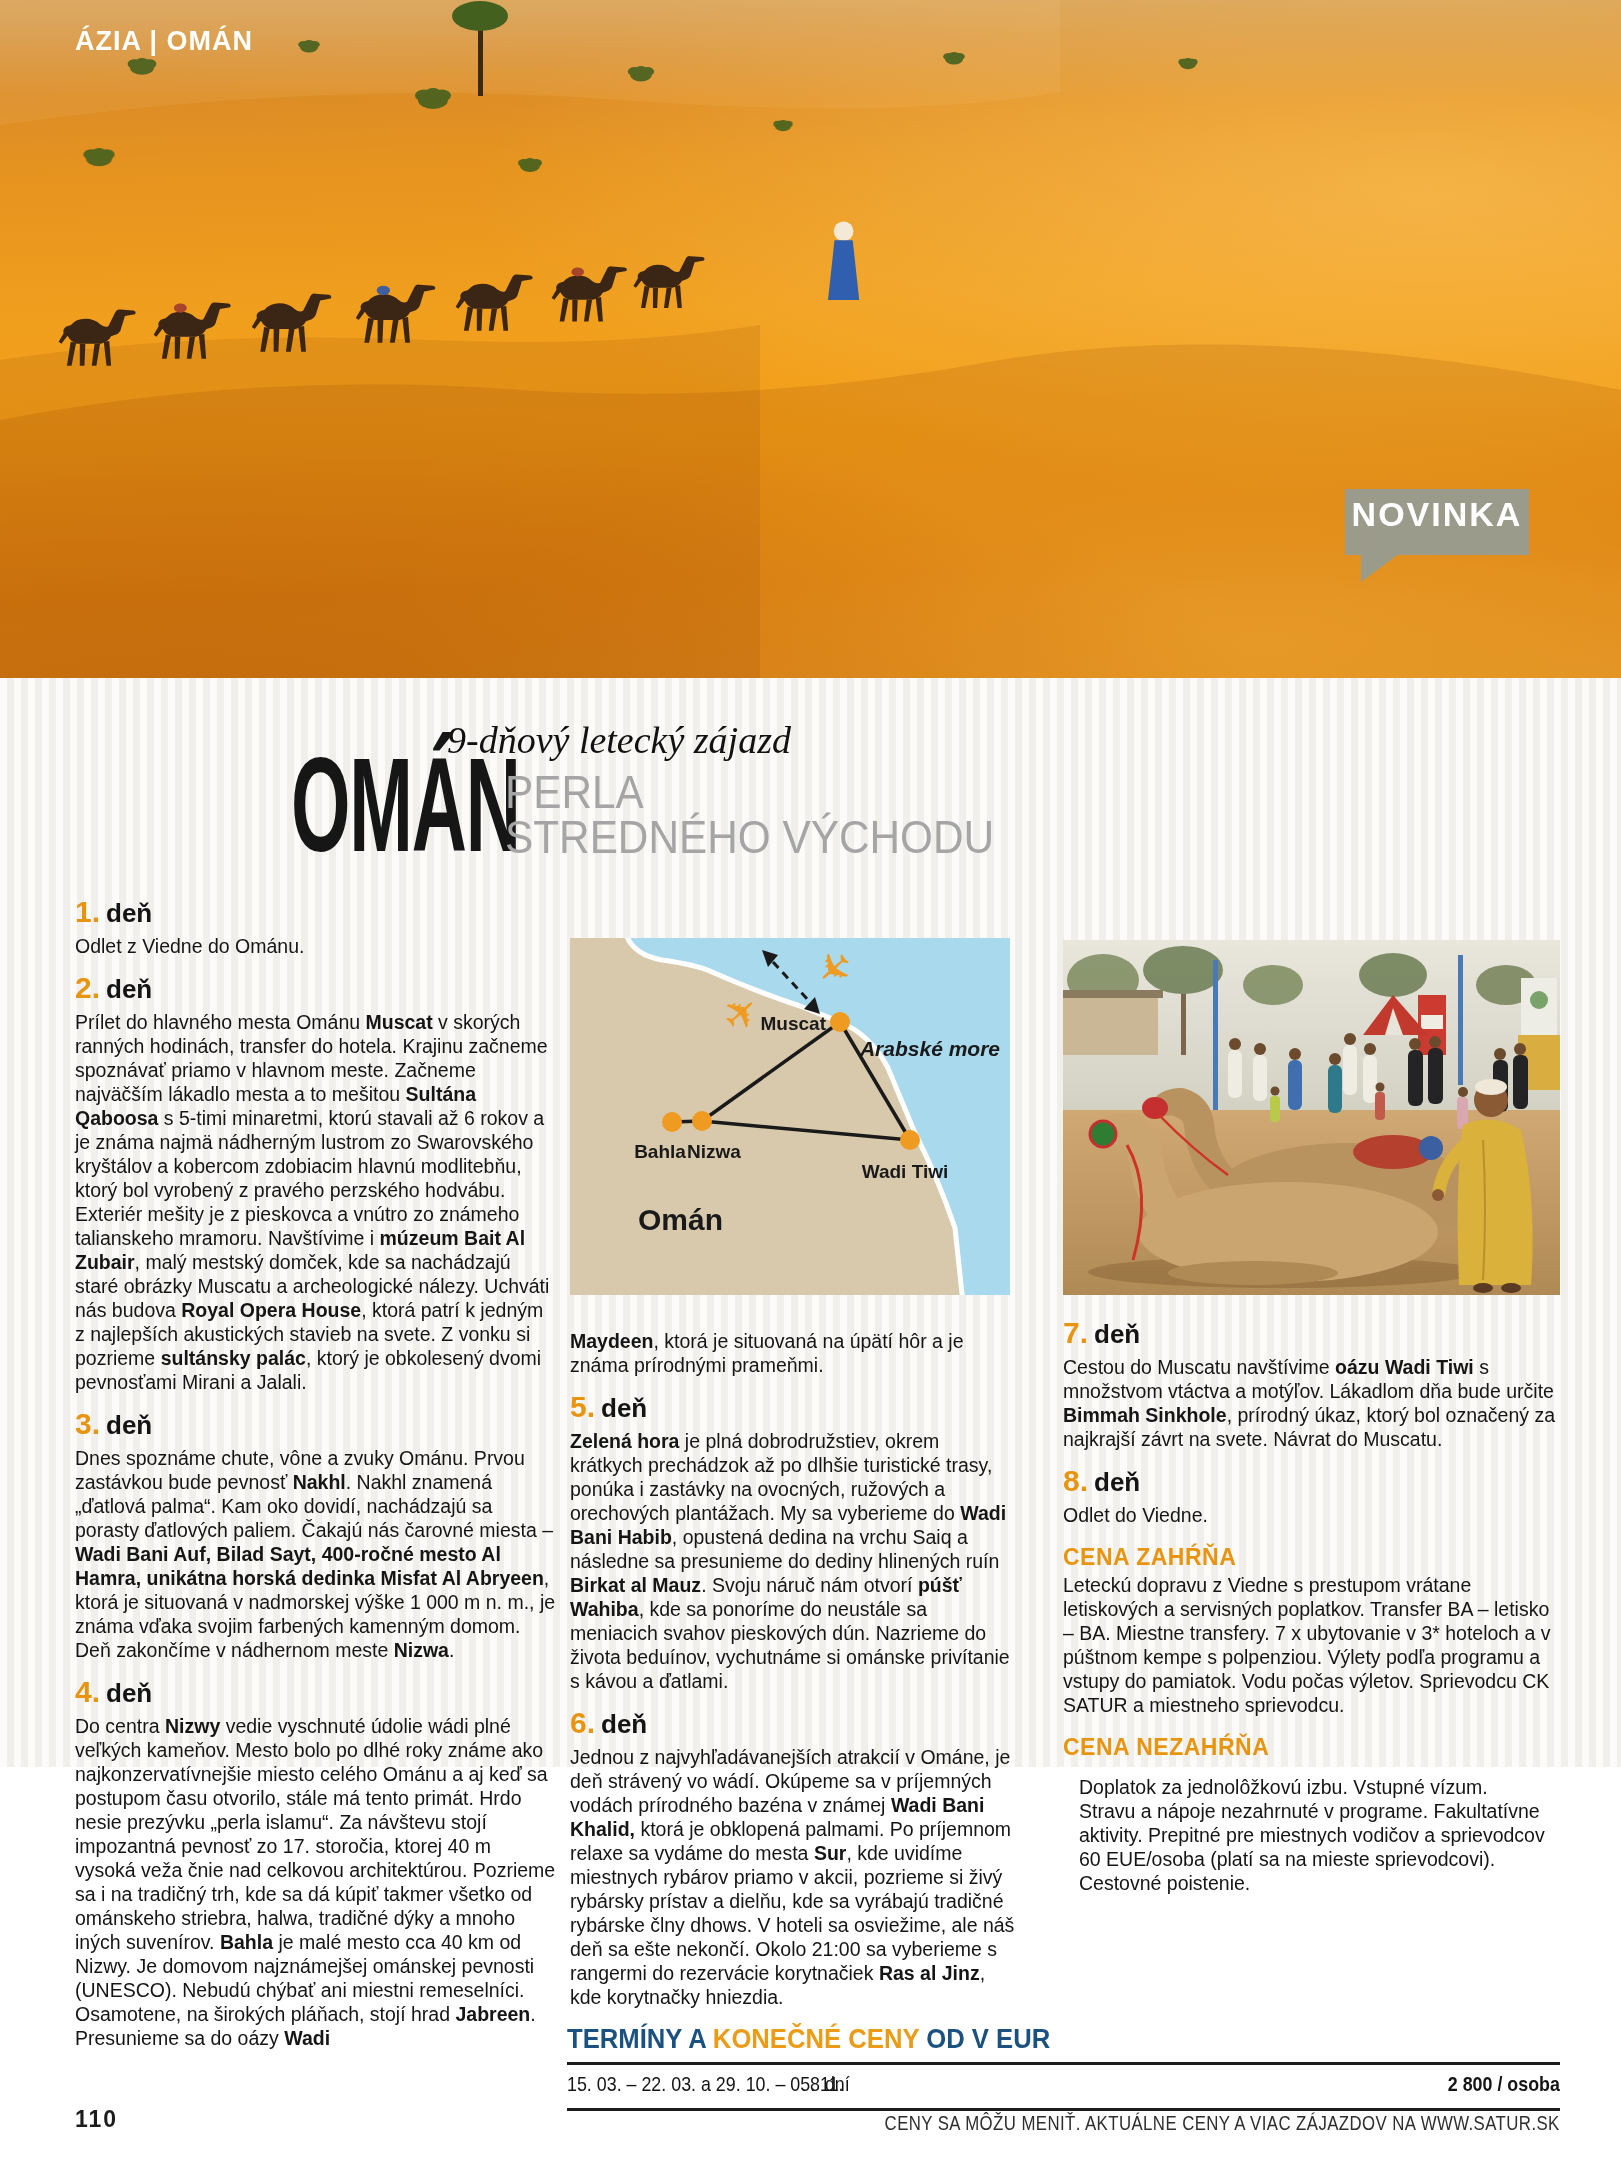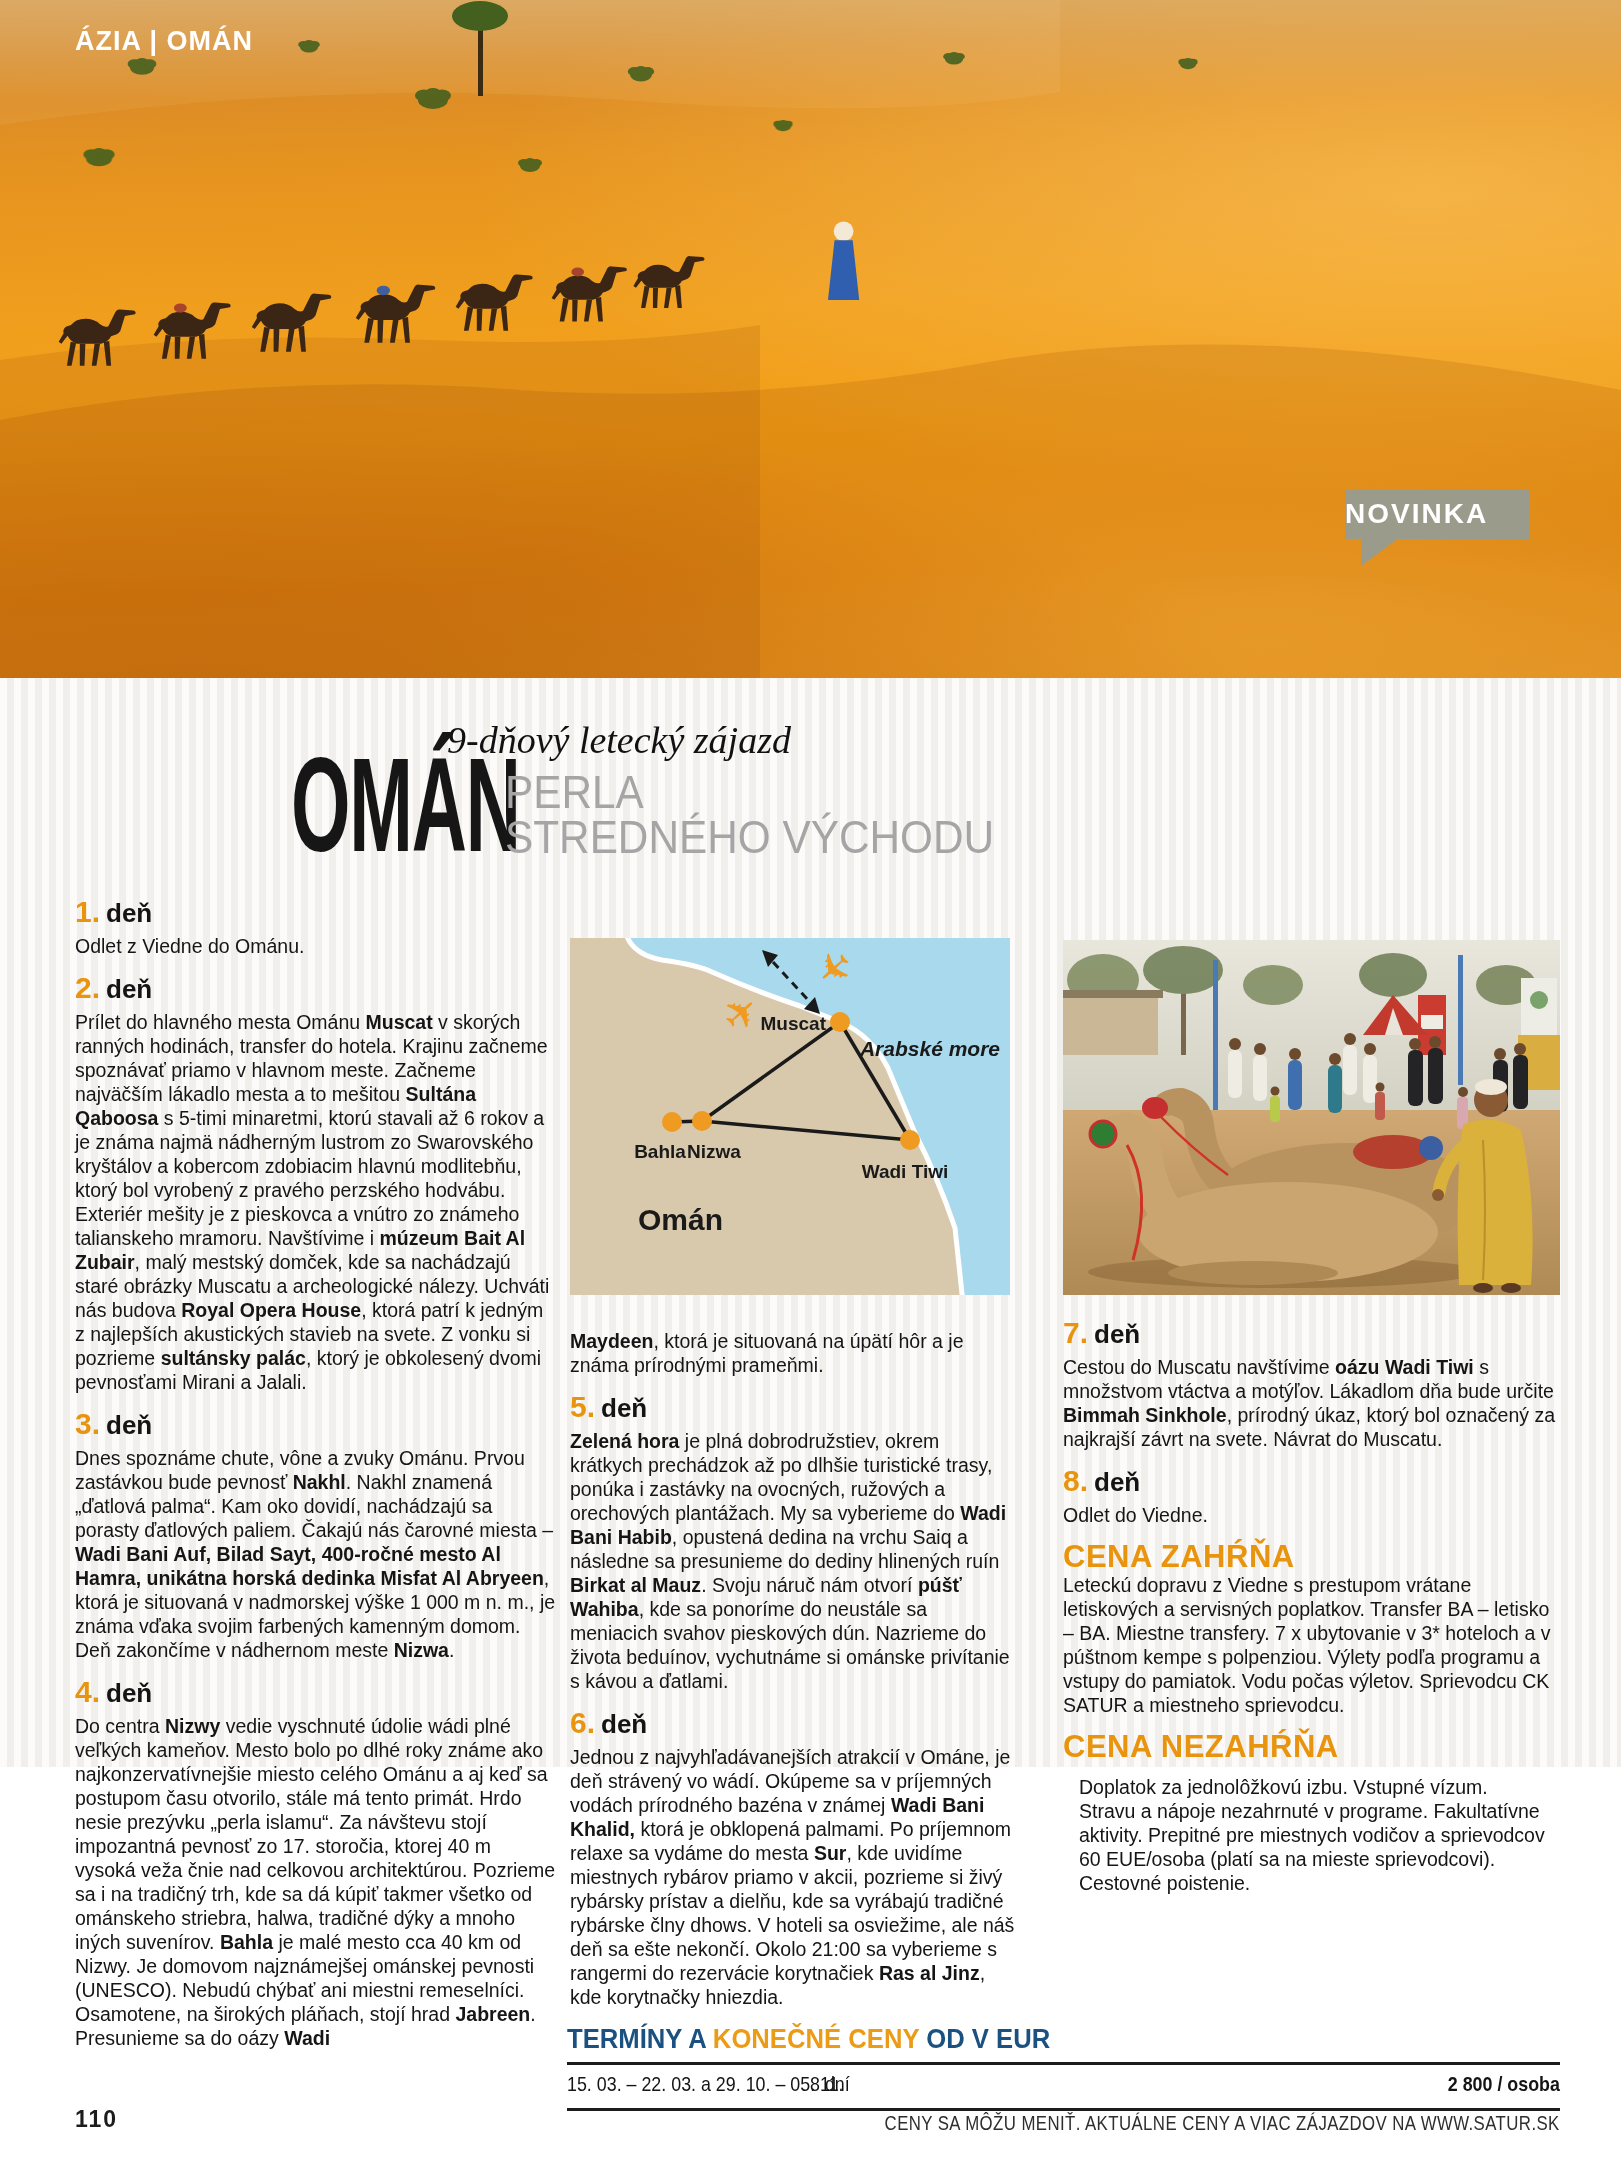--- a/index.html
+++ b/index.html
@@ -12,22 +12,22 @@
     background:
       radial-gradient(95% 75% at 88% 28%, rgba(255,205,110,.50), rgba(255,205,110,0) 62%),
       radial-gradient(120% 90% at 12% 108%, #d97c0e 0%, rgba(217,124,14,0) 55%),
       radial-gradient(80% 60% at 78% 95%, #f8ab2e 0%, rgba(248,171,46,0) 60%),
       linear-gradient(178deg,#cd8a3e 0%,#d98a28 10%,#e6941f 25%,#f09f1d 45%,#f29e16 62%,#ec9012 82%,#efa028 100%);}
   .hero-haze{position:absolute;left:0;top:0;width:100%;height:100px;
     background:linear-gradient(180deg, rgba(224,186,122,.55), rgba(224,186,122,0));}
   .hero svg{position:absolute;left:0;top:0;}
   .breadcrumb{position:absolute;left:75px;top:26px;color:#fff;font-size:27px;font-weight:700;
     letter-spacing:1px;}
-  .badge{position:absolute;left:1345px;top:489px;width:184px;height:50px;background:#9a9b8b;
-    color:#fff;font-size:28px;font-weight:700;letter-spacing:2px;text-align:left;line-height:50px;}
+  .badge{position:absolute;left:1345px;top:489px;width:184px;height:66px;background:#9a9b8b;
+    color:#fff;font-size:34px;font-weight:700;letter-spacing:2px;text-align:center;line-height:50px;}
   .badge:after{content:"";position:absolute;left:16px;bottom:-27px;width:0;height:0;
     border-top:28px solid #9a9b8b;border-right:38px solid transparent;}
 
   
   .content{position:absolute;left:0;top:678px;width:1621px;height:1089px;
     background:repeating-linear-gradient(90deg,#fcfbfa 0px,#fcfbfa 7px,#f1efec 7px,#f1efec 14px);}
 
   .trip-type{position:absolute;left:447px;top:40px;font-family:"Liberation Serif","DejaVu Serif",serif;
     font-style:italic;font-size:38px;color:#111;}
   .oman-title{position:absolute;left:291px;top:60px;font-size:134px;line-height:1;font-weight:700;
@@ -37,21 +37,21 @@
 
   .col{position:absolute;font-size:19.5px;line-height:24px;color:#151515;}
   .col1{left:75px;top:218px;width:482px;}
   .col2{left:570px;top:260px;width:446px;}
   .col3{left:1063px;top:262px;width:498px;}
   .day{margin:0 0 14px 0;}
   .day-head{line-height:32px;margin-bottom:3px;}
   .day-num{color:#e8940f;font-size:30px;font-weight:700;}
   .day-word{font-size:26px;font-weight:700;color:#141414;margin-left:6px;}
   .day p{margin:0;}
-  .cena-head{color:#e8940f;font-size:31px;font-weight:700;letter-spacing:.5px;
+  .cena-head{color:#e8940f;font-size:23px;font-weight:700;letter-spacing:.5px;
     margin:18px 0 4px 0;}
   .map-box{width:440px;height:357px;}
   .photo-box{width:497px;height:355px;margin-bottom:22px;}
   .maydeen{margin:34px 0 14px 0;}
 
   
   .terms{position:absolute;left:567px;top:1346px;width:993px;}
   .terms-title{font-size:27px;font-weight:700;white-space:nowrap;transform:scaleX(.95);
     transform-origin:left;}
   .t-dark{color:#1b5180;} .t-orange{color:#eb9b16;}

